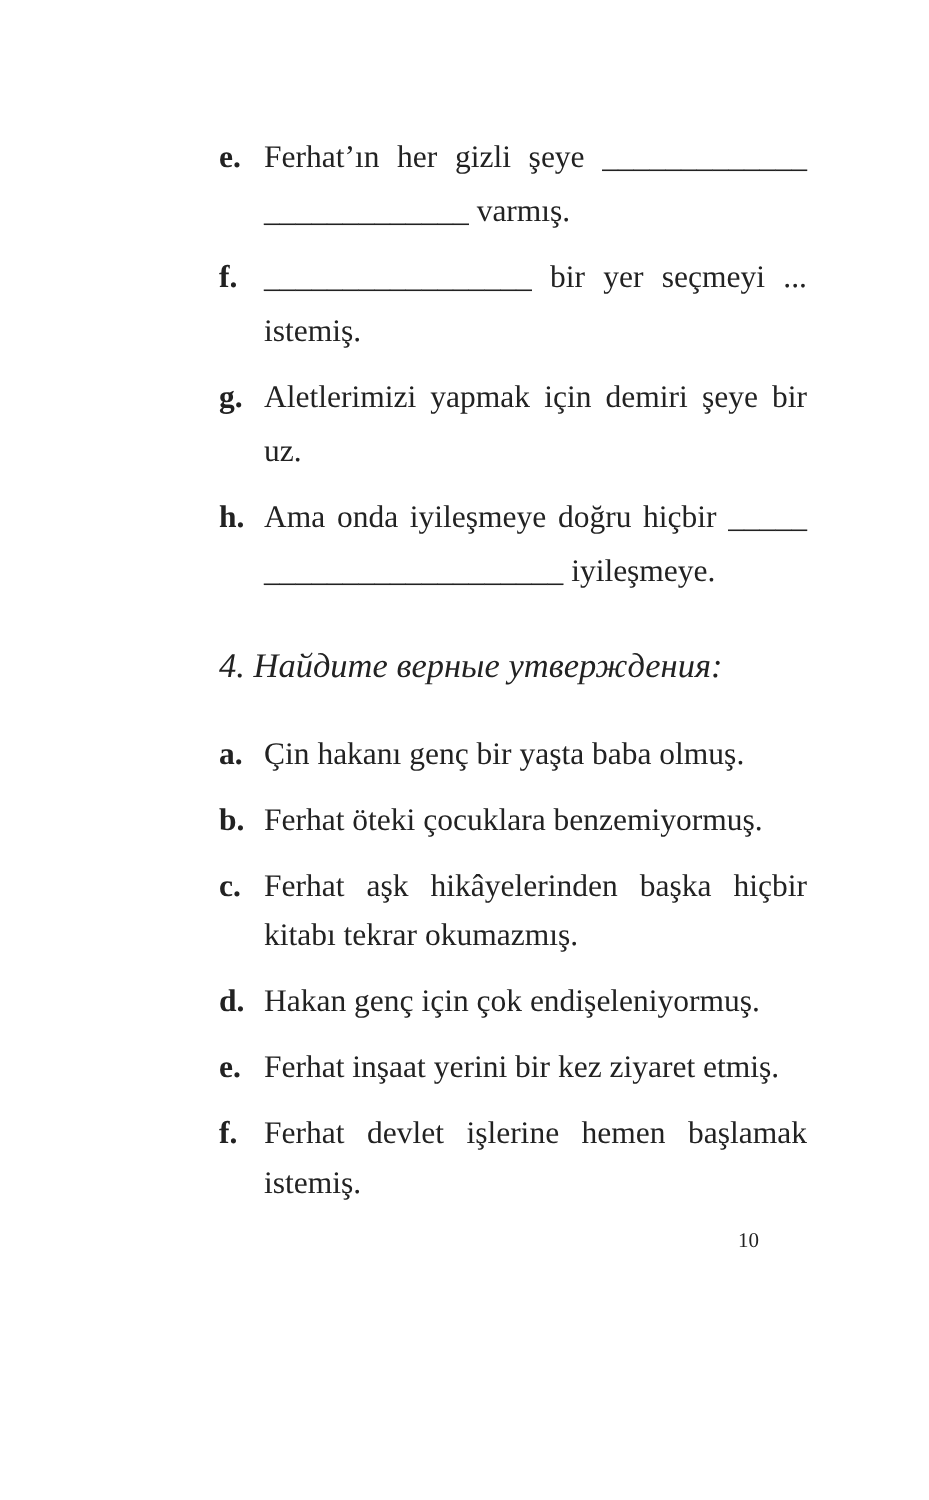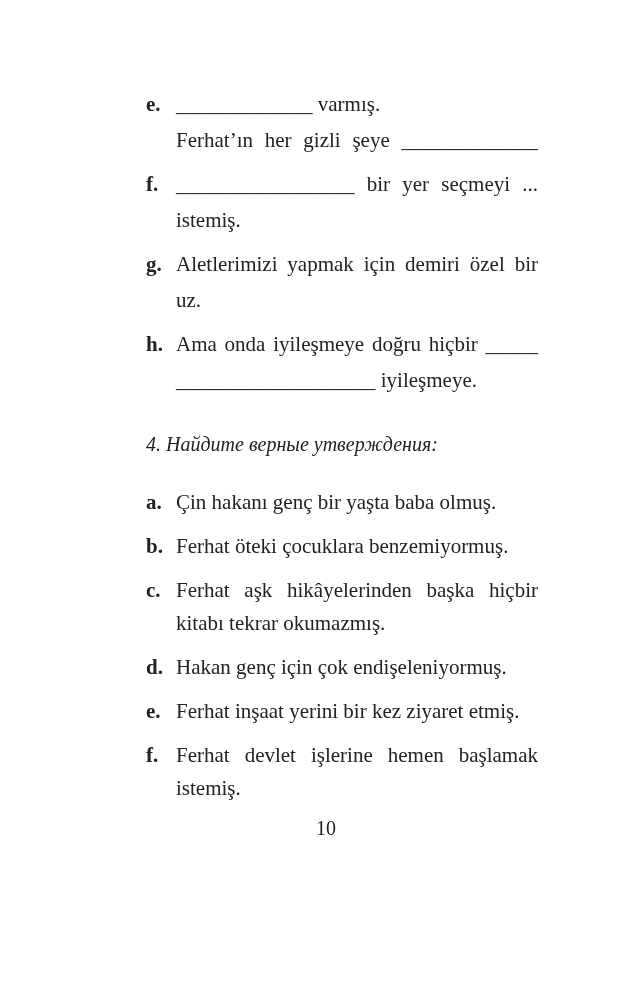--- a/index.html
+++ b/index.html
@@ -50,63 +50,63 @@
   .group-statements .item { margin-bottom: 11px; }
   .group-statements .label,
   .group-statements .line { line-height: 33px; }
   
   .line.j {
     text-align: justify;
     text-align-last: justify;
   }
   .section-heading {
     margin-top: 28px;
-    font-size: 20px;
+    font-size: 23px;
     font-style: italic;
     line-height: 36px;
   }
   .group-statements {
     margin-top: 24px;
   }
   .page-number {
     margin-top: 0;
     width: 360px;
-    text-align: center;
-    font-size: 20px;
+    text-align: right;
+    font-size: 14px;
     line-height: 24px;
   }
 </style>
 </head>
 <body>
 
 <div class="page">
   <div class="content">
 
     <div class="group-fill">
 
       <div class="item">
         <span class="label">e.</span>
         <div class="lines">
+          <div class="line j">Ferhat’ın her gizli şeye _____________</div>
           <div class="line">_____________ varmış.</div>
-          <div class="line j">Ferhat’ın her gizli şeye _____________</div>
         </div>
       </div>
 
       <div class="item">
         <span class="label">f.</span>
         <div class="lines">
           <div class="line j">_________________ bir yer seçmeyi ...</div>
           <div class="line">istemiş.</div>
         </div>
       </div>
 
       <div class="item">
         <span class="label">g.</span>
         <div class="lines">
-          <div class="line j">Aletlerimizi yapmak için demiri özel bir</div>
+          <div class="line j">Aletlerimizi yapmak için demiri şeye bir</div>
           <div class="line">uz.</div>
         </div>
       </div>
 
       <div class="item">
         <span class="label">h.</span>
         <div class="lines">
           <div class="line j">Ama onda iyileşmeye doğru hiçbir _____</div>
           <div class="line">___________________ iyileşmeye.</div>
         </div>

